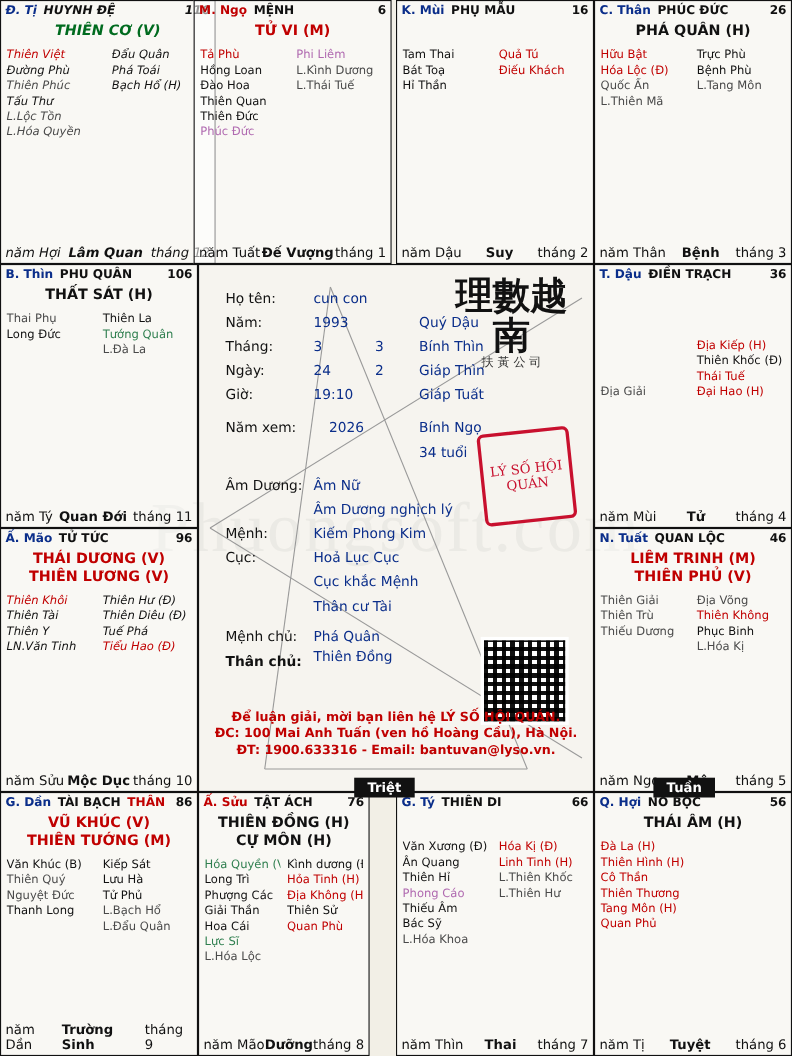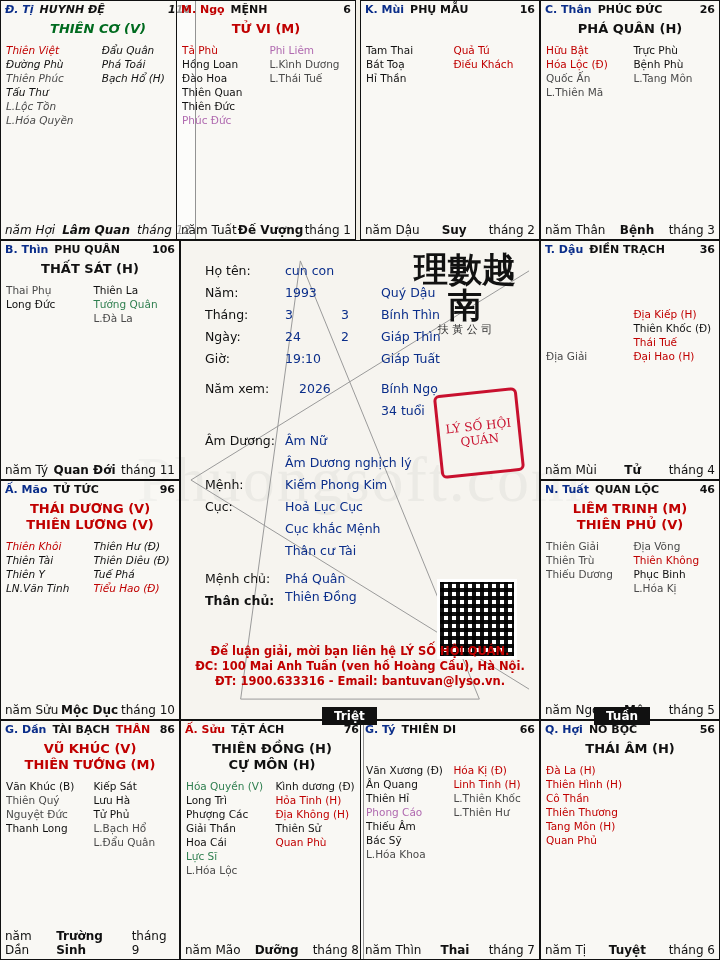--- a/index.html
+++ b/index.html
@@ -383,21 +383,21 @@
         <div class="g">L.Đẩu Quân</div>
       </div>
     </div>
     <div class="footer">
       <span>năm Dần</span>
       <span class="mid">Trường Sinh</span>
       <span>tháng 9</span>
     </div>
   </div>
 
-  <div class="cell" style="left:180px;top:720px;width:184px;height:240px;">
+  <div class="cell" style="left:180px;top:720px;width:156px;height:240px;">
     <div class="hdr">
       <div class="left">
           <span class="cung" style="color:#c00000;">Ấ. Sửu</span>
           <span class="cname">TẬT ÁCH</span>
         </div>
       <span class="num">76</span>
     </div>
     <div class="stars-main">
       <div>THIÊN ĐỒNG (H)</div>
       <div>CỰ MÔN (H)</div>

